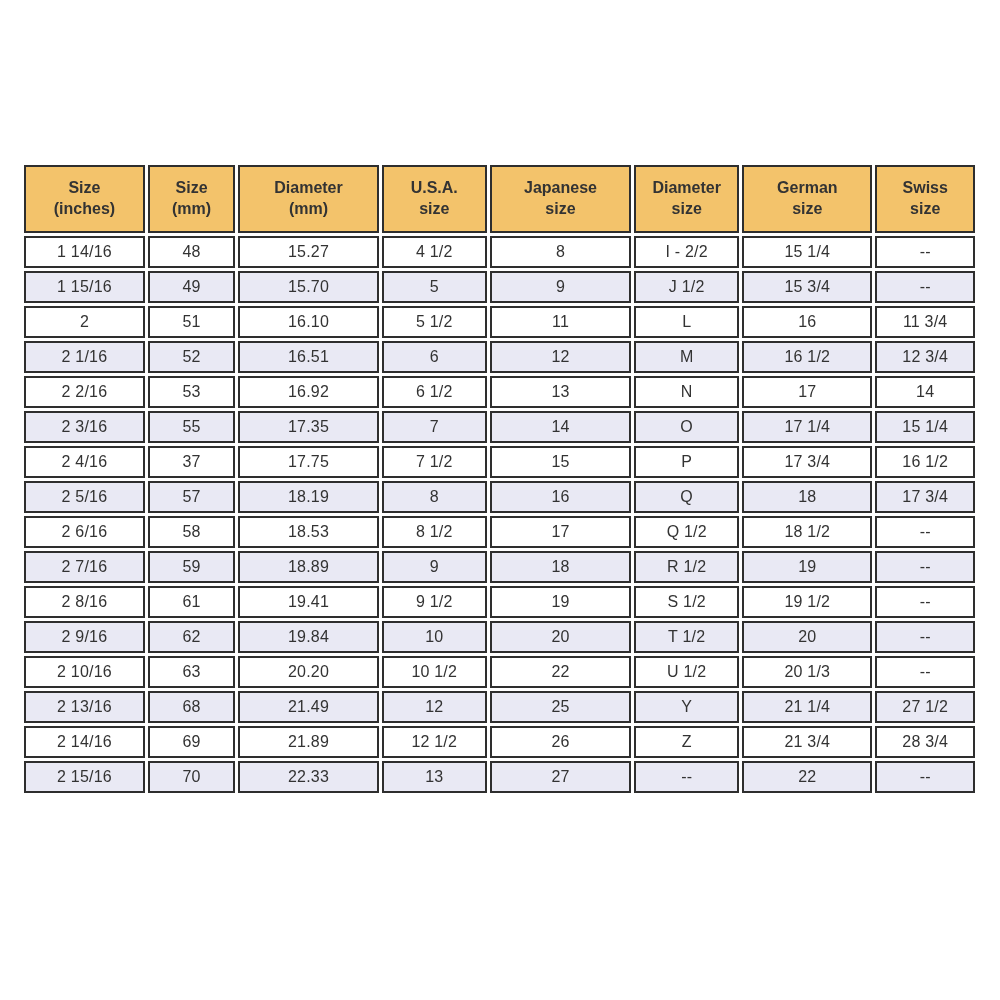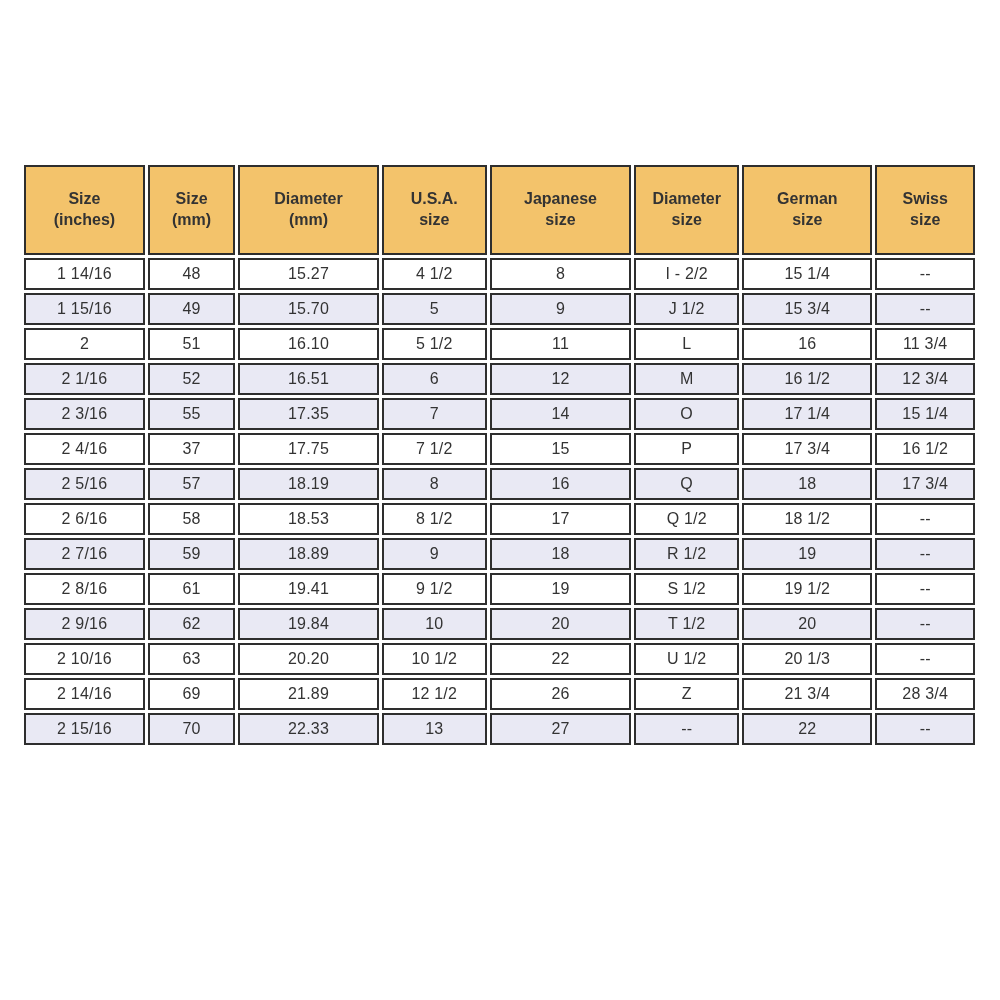--- a/index.html
+++ b/index.html
@@ -33,21 +33,21 @@
     vertical-align: middle;
     color: #333333;
     overflow: hidden;
   }
   table.ring-table th {
     background: #f3c36b;
     font-size: 16px;
     font-weight: bold;
     line-height: 1.3;
     height: 50px;
-    padding: 18px 2px;
+    padding: 7px 2px;
     white-space: pre-line;
   }
   table.ring-table td {
     background: #ffffff;
     font-size: 16px;
     font-weight: normal;
     height: 26px;
     padding: 1px 2px;
     letter-spacing: 0.2px;
   }
@@ -132,20 +132,30 @@
         <tr class="alt">
           <td>2 1/16</td>
           <td>52</td>
           <td>16.51</td>
           <td>6</td>
           <td>12</td>
           <td>M</td>
           <td>16 1/2</td>
           <td>12 3/4</td>
         </tr>
+        <tr>
+          <td>2 2/16</td>
+          <td>53</td>
+          <td>16.92</td>
+          <td>6 1/2</td>
+          <td>13</td>
+          <td>N</td>
+          <td>17</td>
+          <td>14</td>
+        </tr>
         <tr class="alt">
           <td>2 3/16</td>
           <td>55</td>
           <td>17.35</td>
           <td>7</td>
           <td>14</td>
           <td>O</td>
           <td>17 1/4</td>
           <td>15 1/4</td>
         </tr>
@@ -212,20 +222,30 @@
         <tr>
           <td>2 10/16</td>
           <td>63</td>
           <td>20.20</td>
           <td>10 1/2</td>
           <td>22</td>
           <td>U 1/2</td>
           <td>20 1/3</td>
           <td>--</td>
         </tr>
+        <tr class="alt">
+          <td>2 13/16</td>
+          <td>68</td>
+          <td>21.49</td>
+          <td>12</td>
+          <td>25</td>
+          <td>Y</td>
+          <td>21 1/4</td>
+          <td>27 1/2</td>
+        </tr>
         <tr>
           <td>2 14/16</td>
           <td>69</td>
           <td>21.89</td>
           <td>12 1/2</td>
           <td>26</td>
           <td>Z</td>
           <td>21 3/4</td>
           <td>28 3/4</td>
         </tr>

